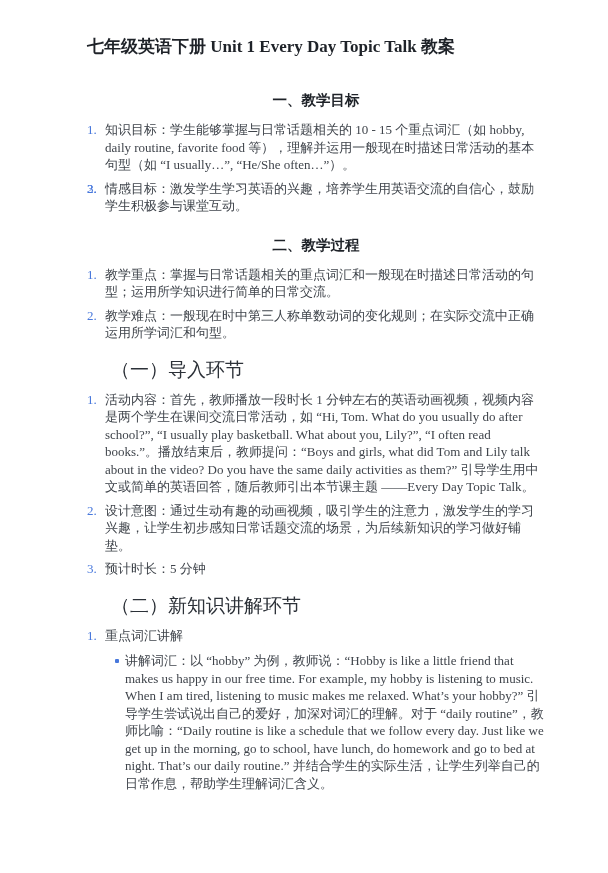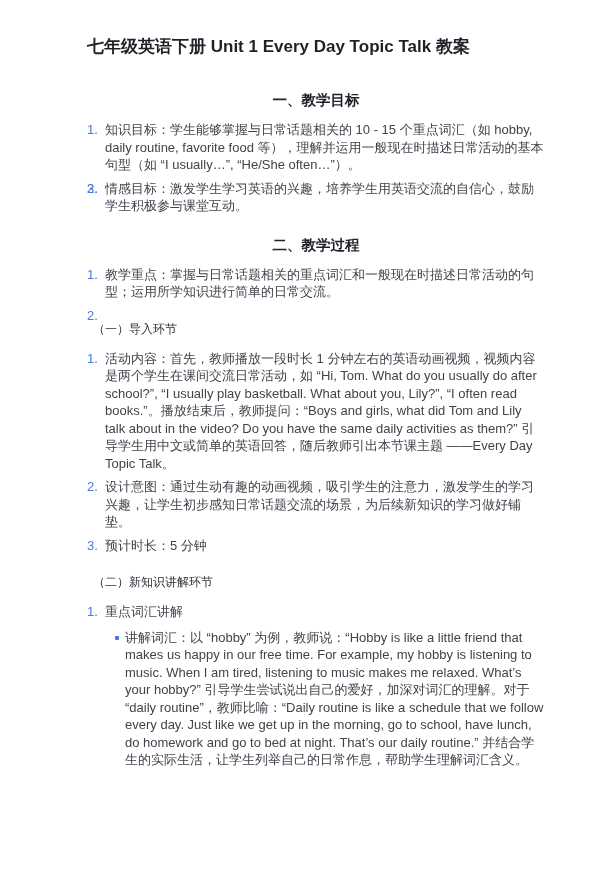--- a/index.html
+++ b/index.html
@@ -10,35 +10,36 @@
   }
   *{box-sizing:border-box;}
   html,body{margin:0;padding:0;}
   body{
     width:608px;height:873px;overflow:hidden;background:#ffffff;
     font-family:"Liberation Sans","DejaVu Sans",sans-serif;
   }
   .doc{
     width:608px;height:873px;
     padding:35px 63px 11px 87px;
+    font-family:Liberation Serif, serif;
   }
   .doc-title{
     margin:0 0 33px 0;
     font-size:17px;line-height:23px;font-weight:700;
     color:var(--heading-text);
   }
   .sec-heading{
     margin:21px 0 11px 0;
     font-size:14.5px;line-height:19px;font-weight:700;
     color:var(--heading-text);
     text-align:center;
   }
   .sub-heading{
-    margin:19px 0 12px 6px;
-    font-size:12px;line-height:18px;font-weight:400;
+    margin:19px 0 12px 24px;
+    font-size:19px;line-height:18px;font-weight:400;
     color:var(--subheading-text);
   }
   .oli{
     position:relative;
     padding-left:18px;
     margin:0 0 6px 0;
     font-size:13px;line-height:17.5px;
     color:var(--body-text);
   }
   .oli .num{
@@ -79,20 +80,21 @@
     <span class="txt">情感目标：激发学生学习英语的兴趣，培养学生用英语交流的自信心，鼓励学生积极参与课堂互动。</span>
   </div>
 
   <h2 class="sec-heading">二、教学过程</h2>
   <div class="oli">
     <span class="num">1.</span>
     <span class="txt">教学重点：掌握与日常话题相关的重点词汇和一般现在时描述日常活动的句型；运用所学知识进行简单的日常交流。</span>
   </div>
   <div class="oli">
     <span class="num">2.</span>
+    <span class="txt">教学难点：一般现在时中第三人称单数动词的变化规则；在实际交流中正确运用所学词汇和句型。</span>
   </div>
 
 
   <h3 class="sub-heading">（一）导入环节</h3>
   <div class="oli">
     <span class="num">1.</span>
     <span class="txt">活动内容：首先，教师播放一段时长 1 分钟左右的英语动画视频，视频内容是两个学生在课间交流日常活动，如 “Hi, Tom. What do you usually do after school?”, “I usually play basketball. What about you, Lily?”, “I often read books.”。播放结束后，教师提问：“Boys and girls, what did Tom and Lily talk about in the video? Do you have the same daily activities as them?” 引导学生用中文或简单的英语回答，随后教师引出本节课主题 ——Every Day Topic Talk。</span>
   </div>
   <div class="oli">
     <span class="num">2.</span>

